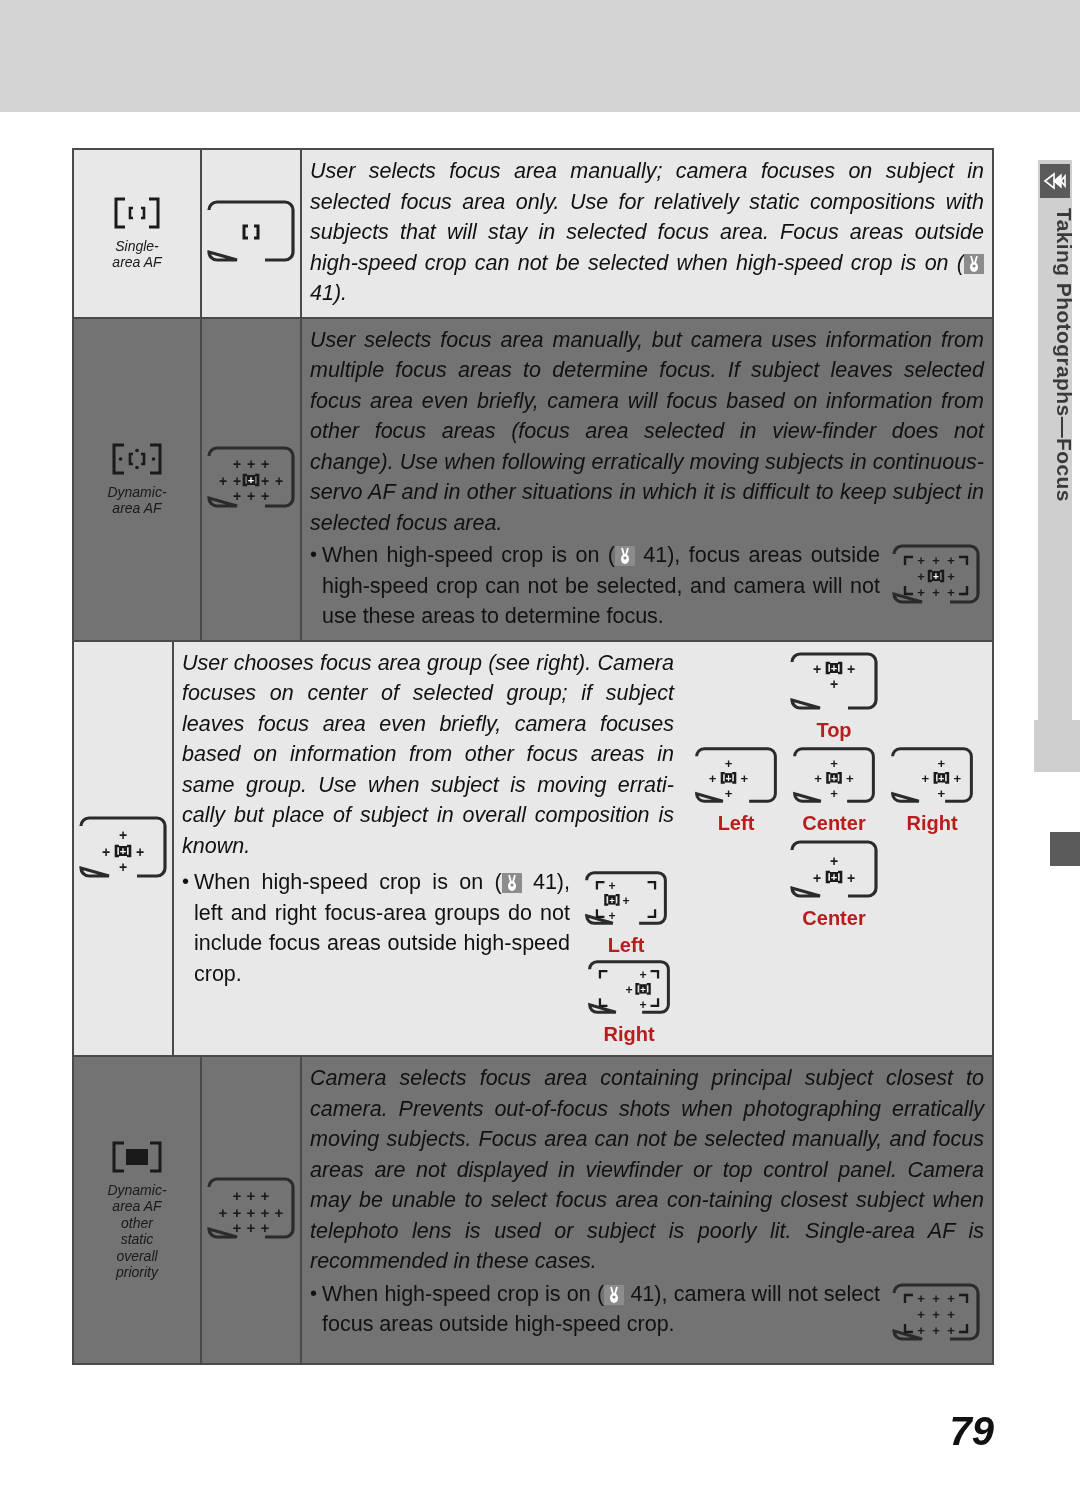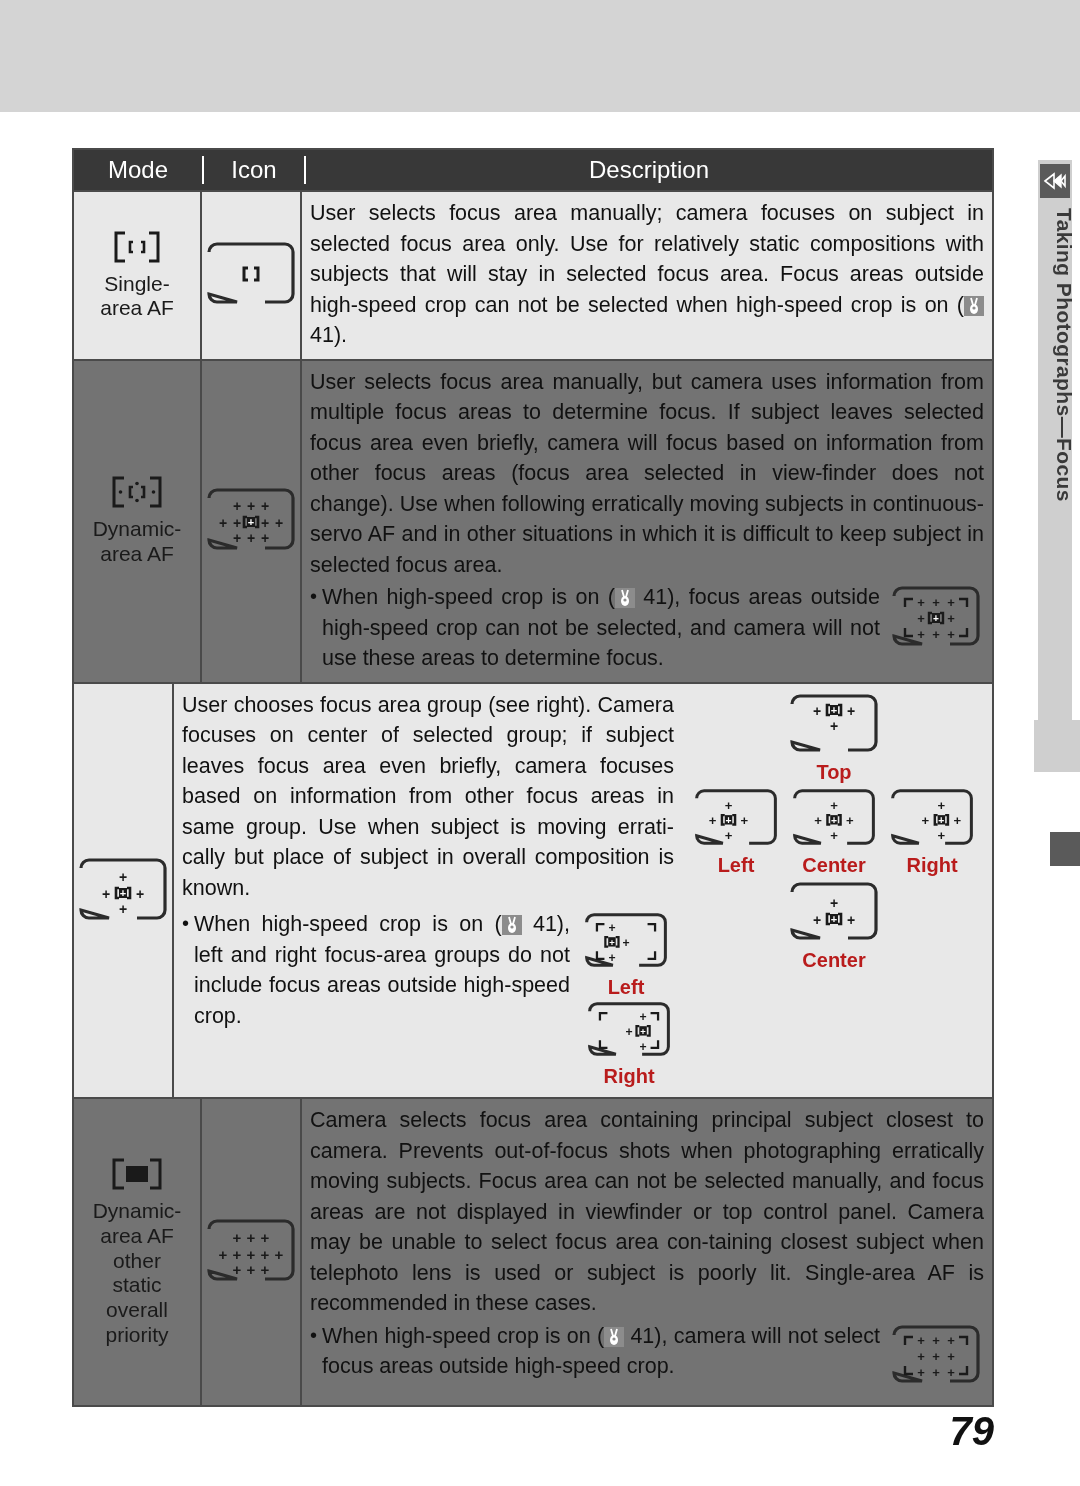--- a/index.html
+++ b/index.html
@@ -42,25 +42,25 @@
   .trow{display:flex;border-top:2px solid #4a4a4a;}
   .trow:first-of-type{border-top:none;}
   .cell{box-sizing:border-box;padding:4px 0;}
   .cell.c-mode{border-right:2px solid #4a4a4a;display:flex;flex-direction:column;
     align-items:center;justify-content:center;}
   .cell.c-icon{border-right:2px solid #4a4a4a;display:flex;align-items:center;justify-content:center;}
   .cell.c-desc{padding:6px 8px 8px 8px;}
   .shade{background:#e8e8e8;}
   .plain{background:#737373;}
 
-  .mode-label{font-size:21px;line-height:1.18;text-align:center;color:#1a1a1a;}
+  .mode-label{font-size:14px;line-height:1.18;text-align:center;color:#1a1a1a;font-style:italic;}
   .mode-glyph{margin-bottom:4px;}
 
   .desc{font-size:21.5px;line-height:1.42;text-align:justify;color:#111;}
-  .desc p{margin:0;}
+  .desc p{margin:0;font-style:italic;}
   .bullet{display:flex;margin-top:2px;}
   .bullet .dot{flex:0 0 12px;font-size:20px;line-height:1.42;}
   .bullet .btxt{flex:1 1 auto;text-align:justify;}
 
   .ref{display:inline-flex;align-items:center;gap:3px;vertical-align:-4px;}
   .ref svg{display:block;}
 
   
   .fl-r{float:right;margin:0 0 2px 8px;}
   .grp-figs{float:right;width:300px;margin:0 0 2px 10px;}
@@ -86,25 +86,20 @@
       <polygon points="11,10 18,4 18,16" fill="#fff" stroke="#fff" stroke-width="1.4"></polygon>
       <polygon points="18,10 22,5 22,15" fill="none" stroke="#fff" stroke-width="1.6"></polygon>
     </svg>
   </div>
   <div class="rail-text">Taking Photographs—Focus</div>
   <div class="tab-mark"></div>
 </div>
 
 <div class="tbl">
 
-  <div class="thead">
-    <div class="th c-mode">Mode</div>
-    <div class="th c-icon">Icon</div>
-    <div class="th c-desc">Description</div>
-  </div>
 
   <div class="trow">
     <div class="cell c-mode shade">
       <div class="mode-glyph">
         <svg width="52" height="34" viewBox="0 0 52 34">
           <path d="M14,3 L5,3 L5,31 L14,31" fill="none" stroke="#1a1a1a" stroke-width="3"></path>
           <path d="M38,3 L47,3 L47,31 L38,31" fill="none" stroke="#1a1a1a" stroke-width="3"></path>
           <path d="M22,12 L19,12 L19,22 L22,22" fill="none" stroke="#1a1a1a" stroke-width="2.6"></path>
           <path d="M30,12 L33,12 L33,22 L30,22" fill="none" stroke="#1a1a1a" stroke-width="2.6"></path>
         </svg>

